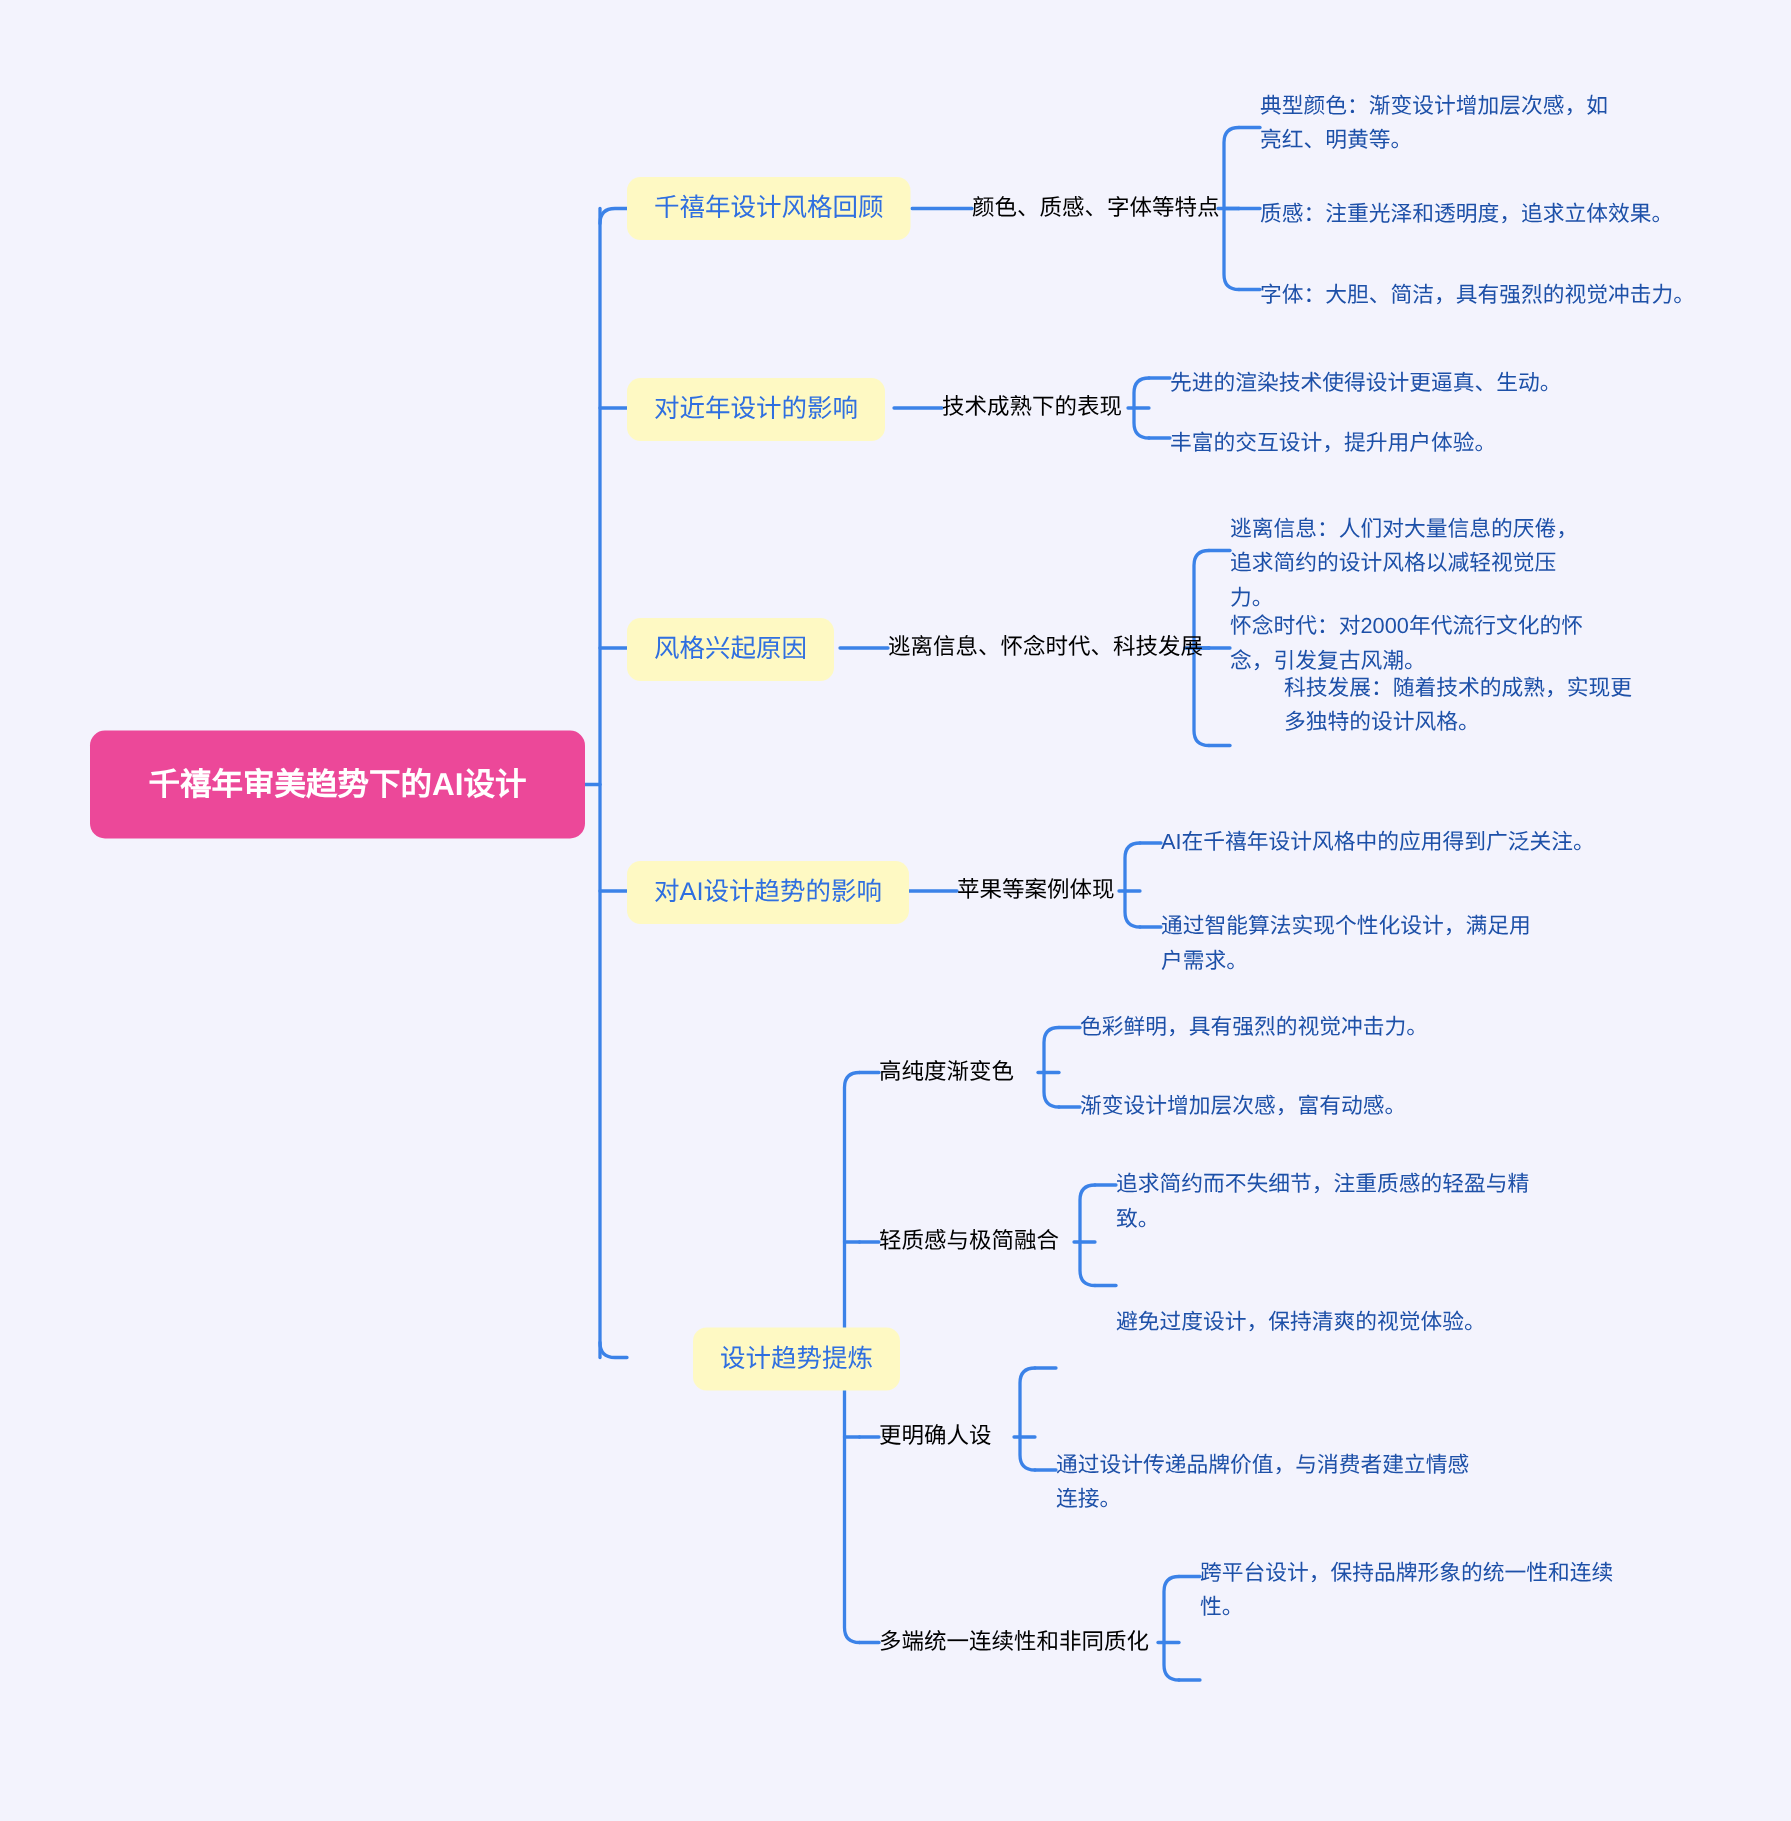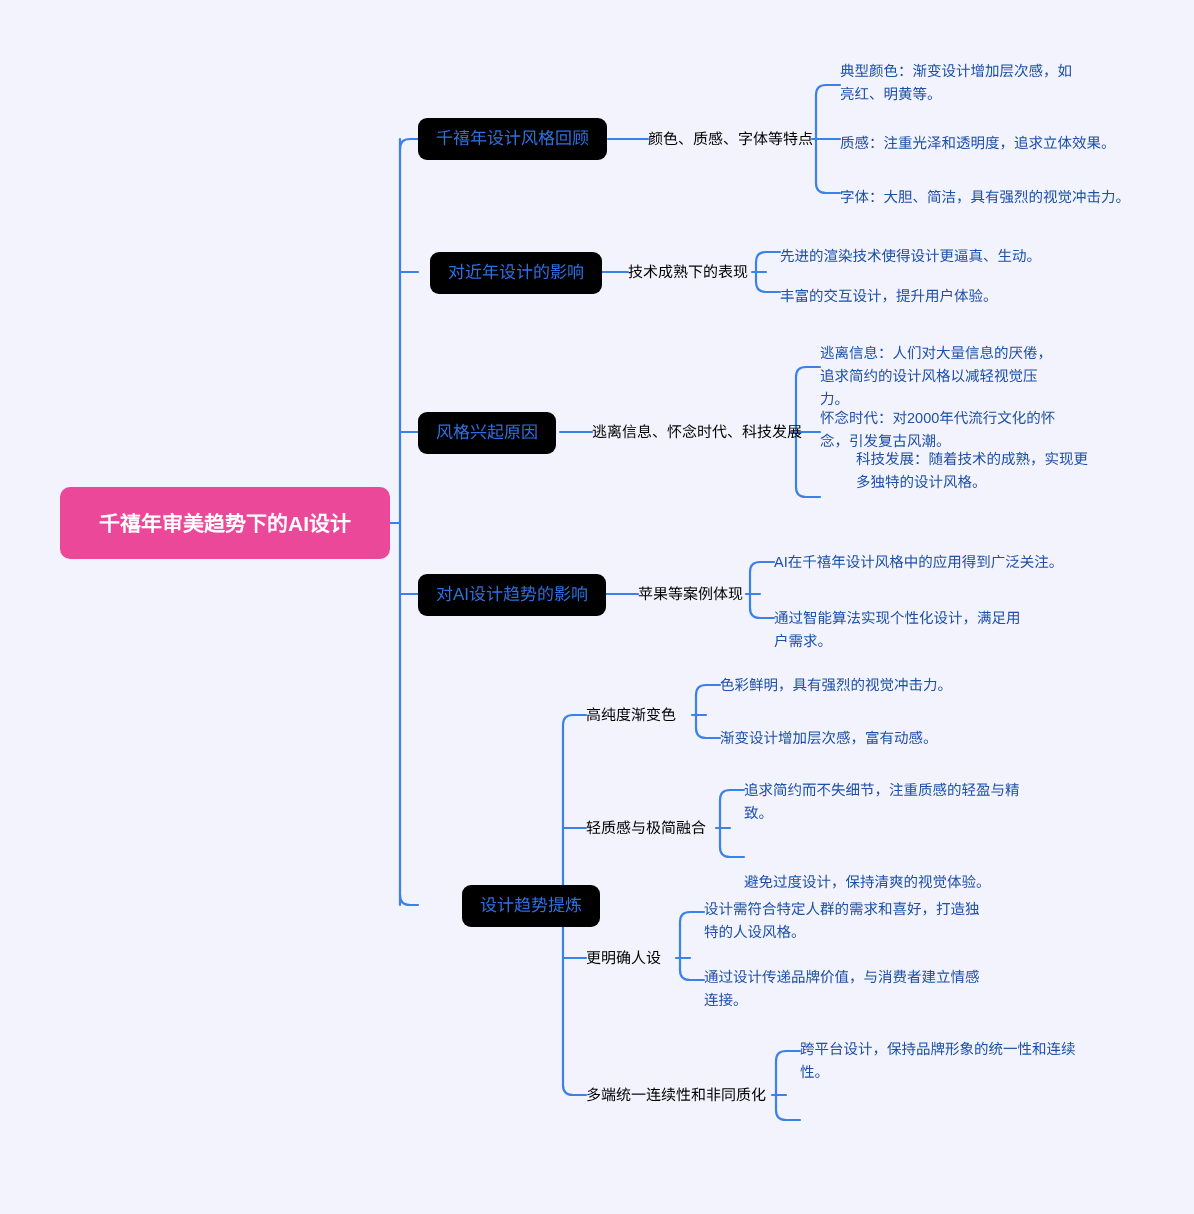--- a/index.html
+++ b/index.html
@@ -53,21 +53,21 @@
     font-size: 21px;
     font-weight: 600;
     line-height: 33px;
     justify-content: center;
     text-align: center;
     padding: 8px 18px;
   }
 
   
   .l1-node {
-    background: #000000;
+    background: #fef9c3;
     border-radius: 9px;
     color: #2f6fe0;
     font-size: 17px;
     line-height: 24px;
     padding: 9px 18px;
     justify-content: center;
     text-align: center;
     white-space: nowrap;
   }
 
@@ -187,21 +187,21 @@
   <div class="node l3-node wrap-2" style="left:840px; top:60px; width:240px;">
     <span>典型颜色：渐变设计增加层次感，如亮红、明黄等。</span>
   </div>
   <div class="node l3-node wrap-nb" style="left:840px; top:132px;">
     <span>质感：注重光泽和透明度，追求立体效果。</span>
   </div>
   <div class="node l3-node wrap-nb" style="left:840px; top:186px;">
     <span>字体：大胆、简洁，具有强烈的视觉冲击力。</span>
   </div>
 
-  <div class="node l1-node" style="left:430px; top:252px;text-align:center;">
+  <div class="node l1-node" style="left:418px; top:252px;text-align:center;">
     <span>对近年设计的影响</span>
   </div>
 
   <div class="node l2-node" style="left:628px; top:261px;">
     <span>技术成熟下的表现</span>
   </div>
 
   <div class="node l3-node wrap-nb" style="left:780px; top:245px;">
     <span>先进的渲染技术使得设计更逼真、生动。</span>
   </div>
@@ -262,23 +262,20 @@
   <div class="node l3-node wrap-2" style="left:744px; top:779px; width:292px;">
     <span>追求简约而不失细节，注重质感的轻盈与精致。</span>
   </div>
   <div class="node l3-node wrap-nb" style="left:744px; top:846px;margin-top:25px;">
     <span>避免过度设计，保持清爽的视觉体验。</span>
   </div>
 
   <div class="node l2-node" style="left:586px; top:947px;">
     <span>更明确人设</span>
   </div>
-  <div class="node l3-node wrap-2" style="left:704px; top:898px; width:282px;">
-    <span>设计需符合特定人群的需求和喜好，打造独特的人设风格。</span>
-  </div>
   <div class="node l3-node wrap-2" style="left:704px; top:966px; width:282px;">
     <span>通过设计传递品牌价值，与消费者建立情感连接。</span>
   </div>
 
   <div class="node l2-node" style="left:586px; top:1084px;">
     <span>多端统一连续性和非同质化</span>
   </div>
   <div class="node l3-node wrap-2" style="left:800px; top:1038px; width:290px;">
     <span>跨平台设计，保持品牌形象的统一性和连续性。</span>
   </div>

